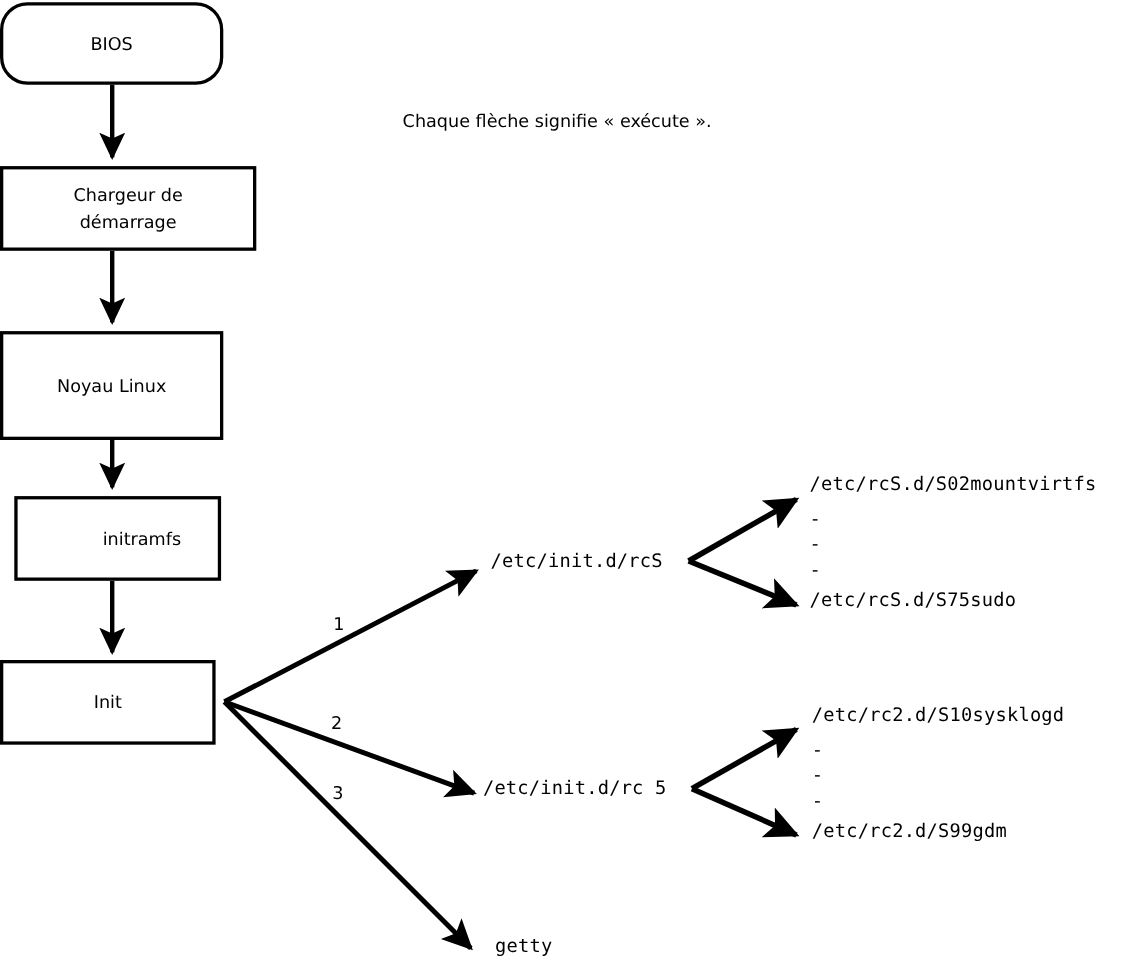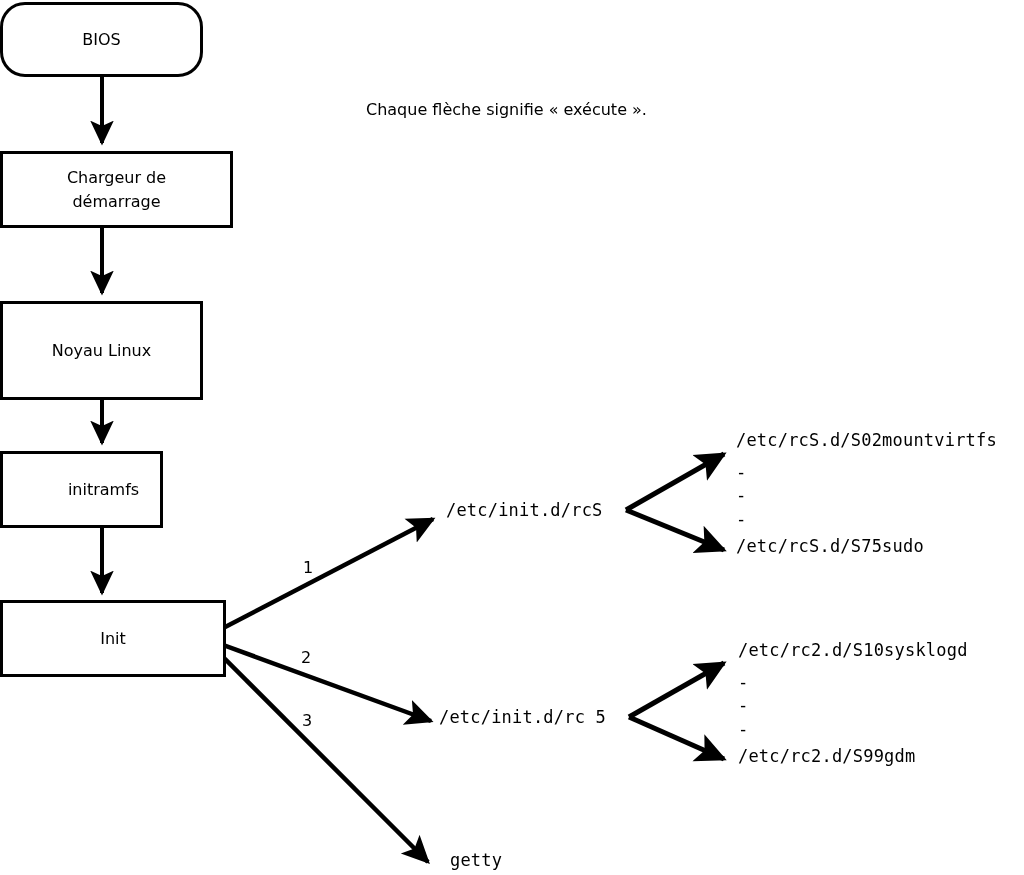--- a/index.html
+++ b/index.html
@@ -125,25 +125,25 @@
 
   <div class="flow-box" style="left:0px; top:151px; width:233px; height:77px;">
     <span class="flow-box-label">Chargeur de
 démarrage</span>
   </div>
 
   <div class="flow-box" style="left:0px; top:301px; width:203px; height:99px;">
     <span class="flow-box-label">Noyau Linux</span>
   </div>
 
-  <div class="flow-box" style="left:0px; top:451px; width:163px; height:77px;padding-left:44px;">
+  <div class="flow-box" style="left:13px; top:451px; width:188px; height:77px;padding-left:44px;">
     <span class="flow-box-label">initramfs</span>
   </div>
 
-  <div class="flow-box" style="left:0px; top:600px; width:226px; height:77px;">
+  <div class="flow-box" style="left:0px; top:600px; width:196px; height:77px;">
     <span class="flow-box-label">Init</span>
   </div>
 
   <div class="caption" style="left:366px; top:100px;">Chaque flèche signifie « exécute ».</div>
 
   <div class="edge-number" style="left:303px; top:558px;">1</div>
   <div class="edge-number" style="left:301px; top:648px;">2</div>
   <div class="edge-number" style="left:302px; top:711px;">3</div>
 
   <div class="mono-label" style="left:446px; top:500px;">/etc/init.d/rcS</div>

